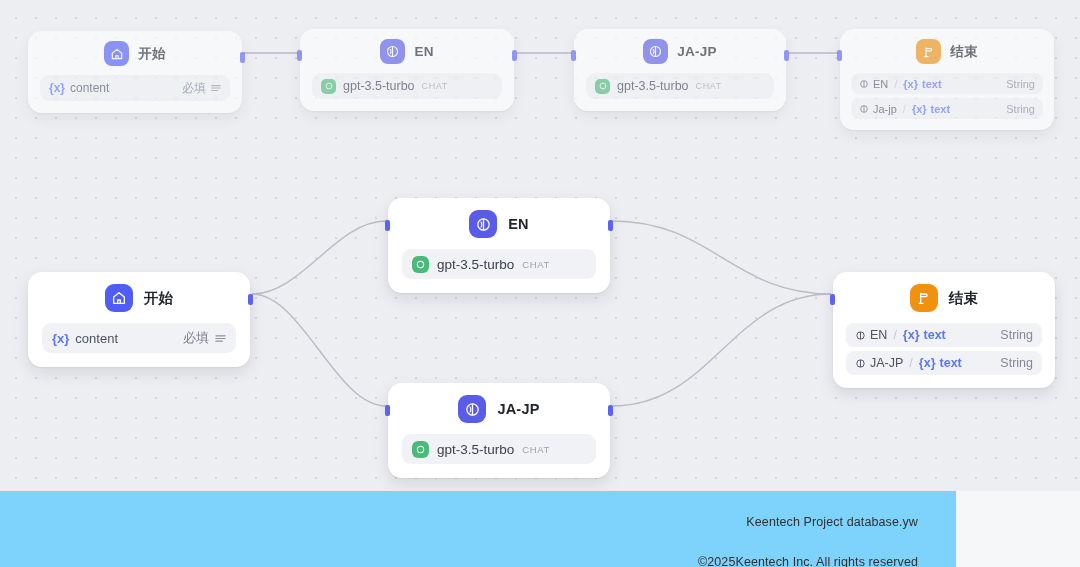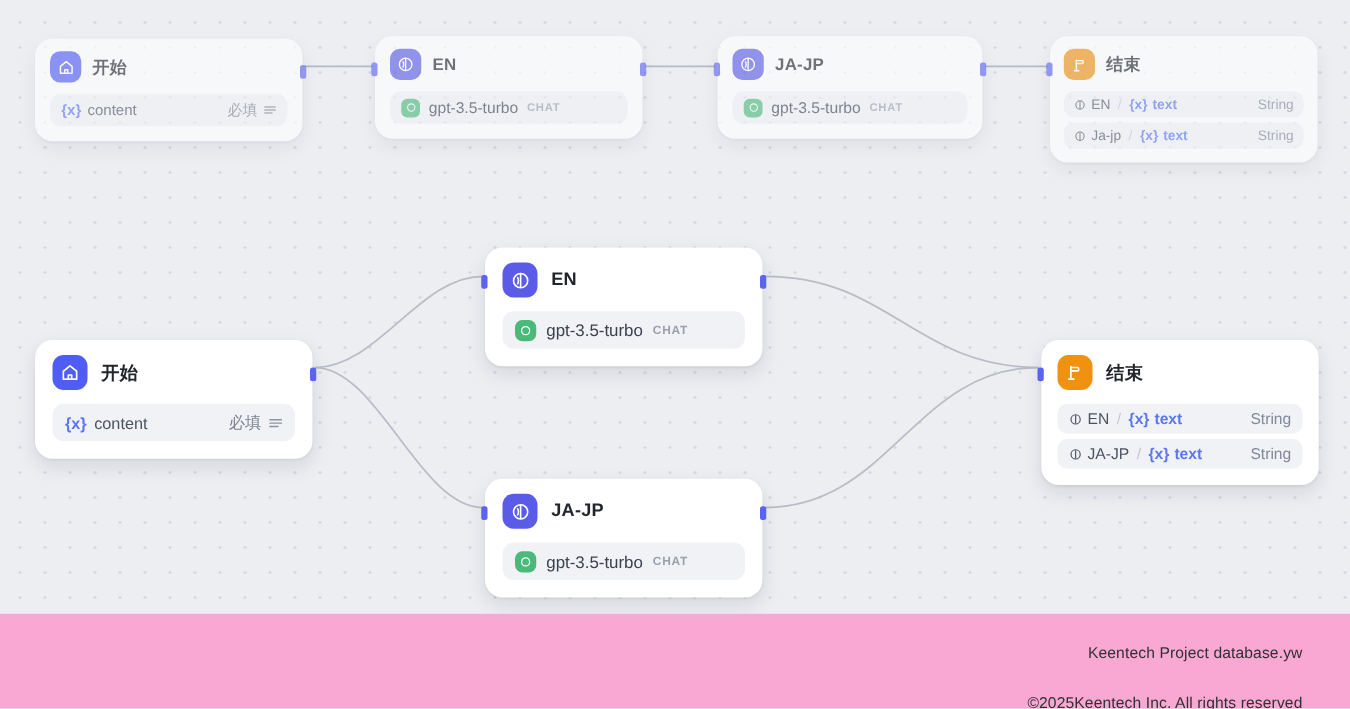--- a/index.html
+++ b/index.html
@@ -37,23 +37,23 @@
     left: 0; top: 0;
     width: 1080px;
     height: 491px;
     pointer-events: none;
   }
 
   
   #footer {
     position: absolute;
     left: 0; top: 491px;
-    width: 1080px;
+    width: 956px;
     height: 76px;
-    background: #f9a8d4;
+    background: #7dd3fc;
     padding-left: 33px;
   }
   .footer-line {
     position: absolute;
     right: 38px;
     color: #2f3133;
     font-size: 12.5px;
     letter-spacing: .1px;
     white-space: nowrap;
     text-align: right;
@@ -68,20 +68,21 @@
     border-radius: 14px;
     box-shadow: 0 1px 2px rgba(16,24,40,0.06),
                 0 6px 16px rgba(16,24,40,0.10);
   }
   .node.dim { opacity: .62; }
 
   .node-head {
     display: flex;
     align-items: center;
     gap: 10px;
+    justify-content: center;
   }
 
   .node-title {
     font-size: 14px;
     font-weight: 700;
     color: #22262c;
     letter-spacing: .2px;
   }
 
   
@@ -129,21 +130,21 @@
     align-items: center;
     justify-content: center;
   }
   .model-name {
     font-weight: 400;
     color: #3b4150;
   }
   .chat-tag {
     color: #9aa0ae;
     letter-spacing: .6px;
-    font-weight: 700;
+    font-weight: 400;
   }
 
   
   .handle {
     position: absolute;
     width: 5px;
     height: 11px;
     border-radius: 2px;
     background: #5b63f0;
   }

